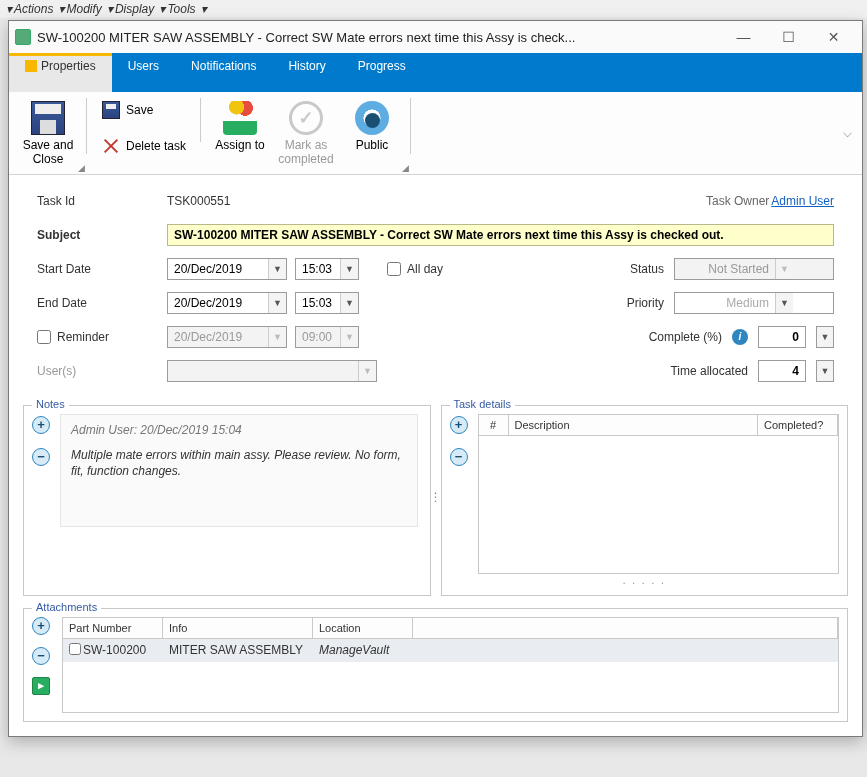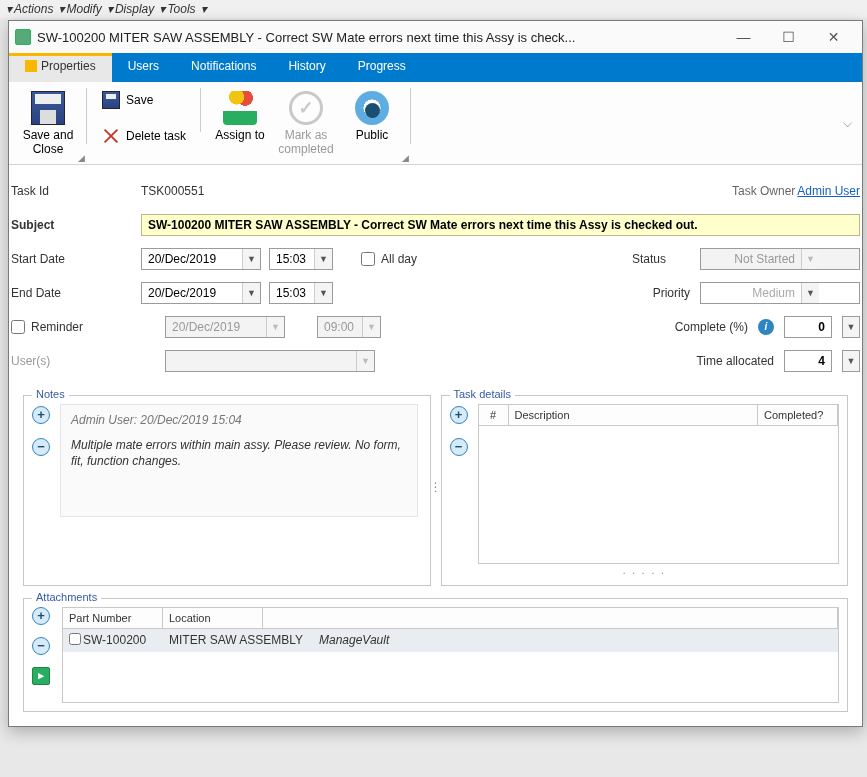--- a/index.html
+++ b/index.html
@@ -4,21 +4,21 @@
 <style>
 * { box-sizing: border-box; margin: 0; padding: 0; font-family: "Segoe UI", Tahoma, sans-serif; font-size: 12px; }
 body { background: #e8e8e8; padding: 0; }
 .bg-menu { padding: 2px 6px; background: #f0f0f0; color: #333; font-size: 11px; font-style: italic; }
 .bg-menu span { margin-right: 2px; }
 .window { position: absolute; top: 20px; left: 8px; width: 855px; border: 1px solid #7a7a7a; background: #ffffff; box-shadow: 0 5px 15px rgba(0,0,0,.25); }
 .titlebar { display:flex; align-items:center; background:#fafafa; padding:4px 6px; height:32px; }
 .titlebar .ti { width:16px; height:16px; background:#5a7; border:1px solid #3a6; border-radius:2px; margin-right:6px; }
 .titlebar .title { flex:1; color:#222; white-space:nowrap; overflow:hidden; text-overflow:ellipsis; font-size:13px;}
 .winbtn { width:45px; text-align:center; color:#555; font-size:14px; cursor:pointer; }
-.tabbar { display:flex; background:#007acc; height:29px; align-items:stretch; }
+.tabbar { display:flex; background:#007acc; height:39px; align-items:stretch; }
 .tab { padding:6px 16px; color:#fff; cursor:pointer; font-size:12px; }
 .tab.active { background:#e8e8e8; color:#333; border-top:3px solid #f8b800; padding-top:3px;}
 .tab.active .pico{filter:none;}
 .pico{display:inline-block;width:12px;height:12px;background:#f8b800;margin-right:4px;vertical-align:-2px;}
 .ribbon { display:flex; align-items:flex-start; gap:0; padding:0; background:#fdfdfd;  }
 .rgroup { padding:4px 6px 2px; position:relative; border-right: 0px; }
 .rgroup.sep::after{content:"";position:absolute;right:0;top:6px;bottom:20px;border-right:1px solid #ccc;}
 .rgroup .launcher{position:absolute;right:2px;bottom:1px;color:#888;font-size:9px;cursor:pointer;}
 .bigbtn { display:flex; flex-direction:column; align-items:center; width:66px; padding:4px; border:1px solid transparent; cursor:pointer; text-align:center; line-height:1.15;}
 .bigbtn .icn{width:34px;height:34px;margin-bottom:4px;}
@@ -32,34 +32,34 @@
 .icn-delete::before,.icn-delete::after{content:"";position:absolute;left:8px;top:0;width:2px;height:18px;background:#c0392b;}
 .icn-delete::before{transform:rotate(45deg);}
 .icn-delete::after{transform:rotate(-45deg);}
 .icn-check{border:3px solid #c9c9c9;border-radius:50%;position:relative;}
 .icn-check::after{content:"✓";position:absolute;inset:0;display:flex;align-items:center;justify-content:center;color:#c9c9c9;font-size:18px;font-weight:bold;}
 .icn-assign{background:radial-gradient(circle at 40% 30%,#f1c40f 30%,transparent 31%),radial-gradient(circle at 65% 35%,#e74c3c 30%,transparent 31%);border-bottom:14px solid #27ae60;border-radius:4px;}
 .icn-public{border-radius:50%;background:radial-gradient(circle at 50% 50%,#fff 35%,#5dade2 36% 70%,#2e86c1 71%);position:relative;}
 .icn-public::after{content:"";position:absolute;top:35%;left:28%;width:44%;height:44%;background:#1b4f72;border-radius:50%;}
 .collapse-caret{margin-left:auto;padding:6px 10px;color:#888;cursor:pointer;align-self:center;}
 .divider-h{border-top:1px solid #d4d4d4;margin:0;}
-.form-pane{padding:14px 2px 6px;}
+.form-pane{padding:14px 28px 6px;}
 .row{display:flex;align-items:center;margin-bottom:10px;min-height:24px;}
 .lbl{width:130px;color:#333;}
 .lbl.bold{font-weight:bold;}
 .val{color:#333;}
 .owner-area{margin-left:auto;display:flex;gap:2px;align-items:center;}
 .link{color:#1461c2;text-decoration:underline;cursor:pointer;}
 .subject-box{flex:1;background:#ffffcc;border:1px solid #b8b88a;padding:3px 6px;font-weight:bold;}
 .dtp{display:flex;gap:8px;}
 .combo{display:flex;border:1px solid #9b9b9b;height:22px;background:#fff;}
 .combo input{border:0;padding:0 6px;width:100px;font-size:12px;outline:none;background:transparent;}
 .combo.small input{width:44px;}
 .combo .dd{width:18px;border-left:1px solid #ccc;display:flex;align-items:center;justify-content:center;color:#555;background:#f4f4f4;cursor:pointer;font-size:9px;}
-.combo.disabled{background:#f3f3f3;margin-left:24px;}
+.combo.disabled{background:#f3f3f3;}
 .combo.disabled input{color:#999;}
 .combo.disabled .dd{color:#bbb;cursor:default;}
 .combo.wide input{width:150px;}
 .right-form{margin-left:auto;display:flex;align-items:center;gap:10px;}
 .right-form .rl{width:110px;text-align:right;color:#333;}
 .status-combo{width:160px;}
 .status-combo input{text-align:right;color:#aaa;}
 .chk{display:flex;align-items:center;gap:6px;}
 .chk input{width:14px;height:14px;}
 .numbox{border:1px solid #9b9b9b;height:22px;width:48px;text-align:right;padding:0 6px;font-weight:bold;}
@@ -304,20 +304,21 @@
     <span class="legend">Attachments</span>
     <div class="attach-body">
       <div class="chip-col">
         <div class="cbtn plus">+</div>
         <div class="cbtn minus">−</div>
         <div class="icn-green">▸</div>
       </div>
       <div class="attach-table">
         <div class="attach-head">
           <div style="width:100px;">Part Number</div>
+          <div style="width:150px;">Info</div>
           <div style="width:100px;">Location</div>
           <div style="flex:1;"></div>
         </div>
         <div class="attach-row">
           <div style="width:14px;"><input type="checkbox" style="width: 12px; height: 12px;"></div>
           <div style="width:86px;">SW-100200</div>
           <div style="width:150px;">MITER SAW ASSEMBLY</div>
           <div style="width:100px;font-style:italic;">ManageVault</div>
           <div style="flex:1;"></div>
         </div>

